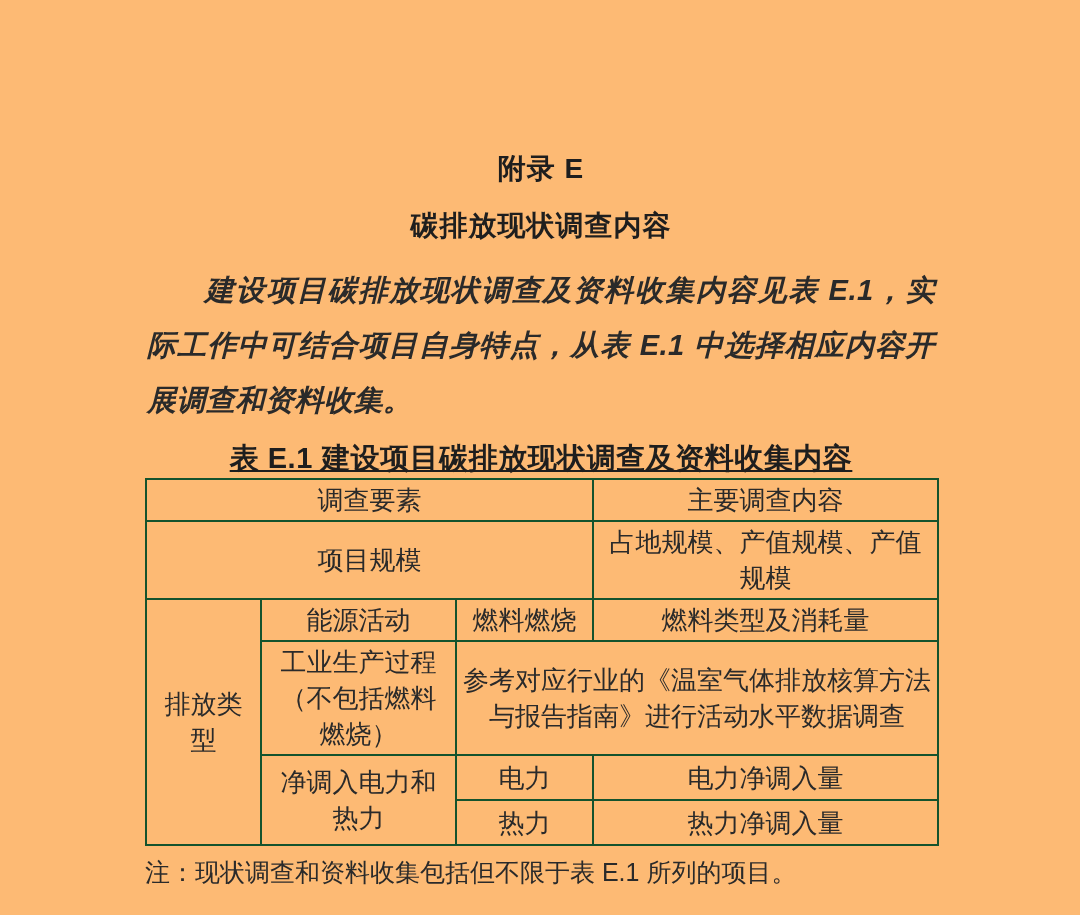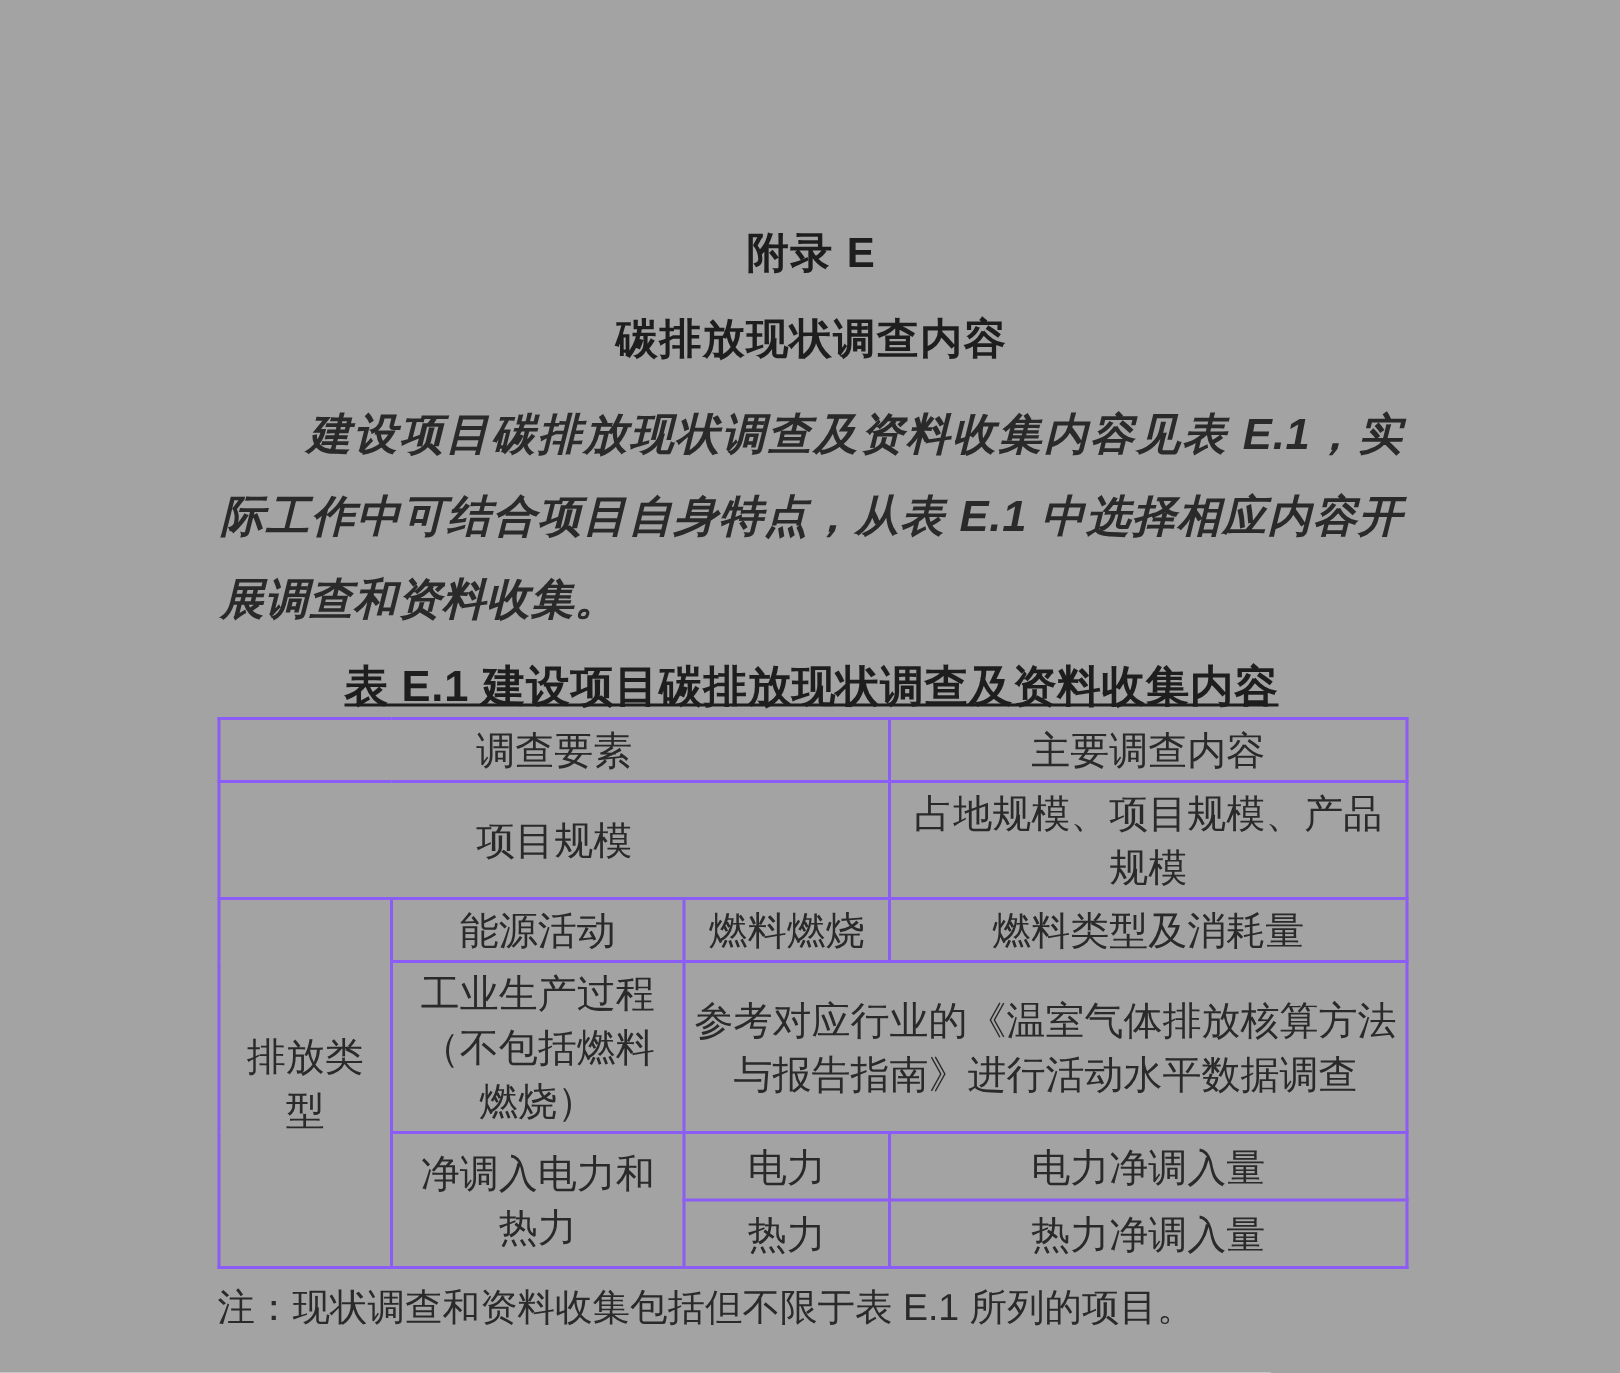--- a/index.html
+++ b/index.html
@@ -11,21 +11,21 @@
     width: 1080px;
     height: 915px;
     font-family: "Liberation Sans", "DejaVu Sans", sans-serif;
     color: #262626;
     overflow: hidden;
   }
   .page {
     position: relative;
     width: 1080px;
     height: 915px;
-    background: #a3a3a3;
+    background: #fdba74;
   }
   .content {
     position: absolute;
     left: 145px;
     top: 0;
     width: 792px;
   }
   .headings {
     padding-top: 152px;
     text-align: center;
@@ -60,21 +60,21 @@
     letter-spacing: 0.5px;
     text-decoration: underline;
   }
   table.survey {
     border-collapse: collapse;
     table-layout: fixed;
     width: 792px;
     margin-top: 2px;
   }
   table.survey td {
-    border: 2px solid #8b5cf6;
+    border: 2px solid #14532d;
     text-align: center;
     vertical-align: middle;
     font-size: 26px;
     color: #2a2a2a;
     line-height: 36px;
     padding: 2px 6px;
     overflow: hidden;
   }
   tr.r1 td { height: 34px; }
   tr.r2 td { height: 31px; }
@@ -113,21 +113,21 @@
         <col style="width:137px">
         <col style="width:345px">
       </colgroup>
       <tbody>
         <tr class="r1">
           <td colspan="3">调查要素</td>
           <td>主要调查内容</td>
         </tr>
         <tr class="r2">
           <td colspan="3">项目规模</td>
-          <td>占地规模、项目规模、产品规模</td>
+          <td>占地规模、产值规模、产值规模</td>
         </tr>
         <tr class="r3">
           <td rowspan="4">排放类型</td>
           <td>能源活动</td>
           <td>燃料燃烧</td>
           <td>燃料类型及消耗量</td>
         </tr>
         <tr class="r4">
           <td class="tall-wrap">工业生产过程（不包括燃料燃烧）</td>
           <td colspan="2" class="tall-wrap">参考对应行业的《温室气体排放核算方法与报告指南》进行活动水平数据调查</td>

